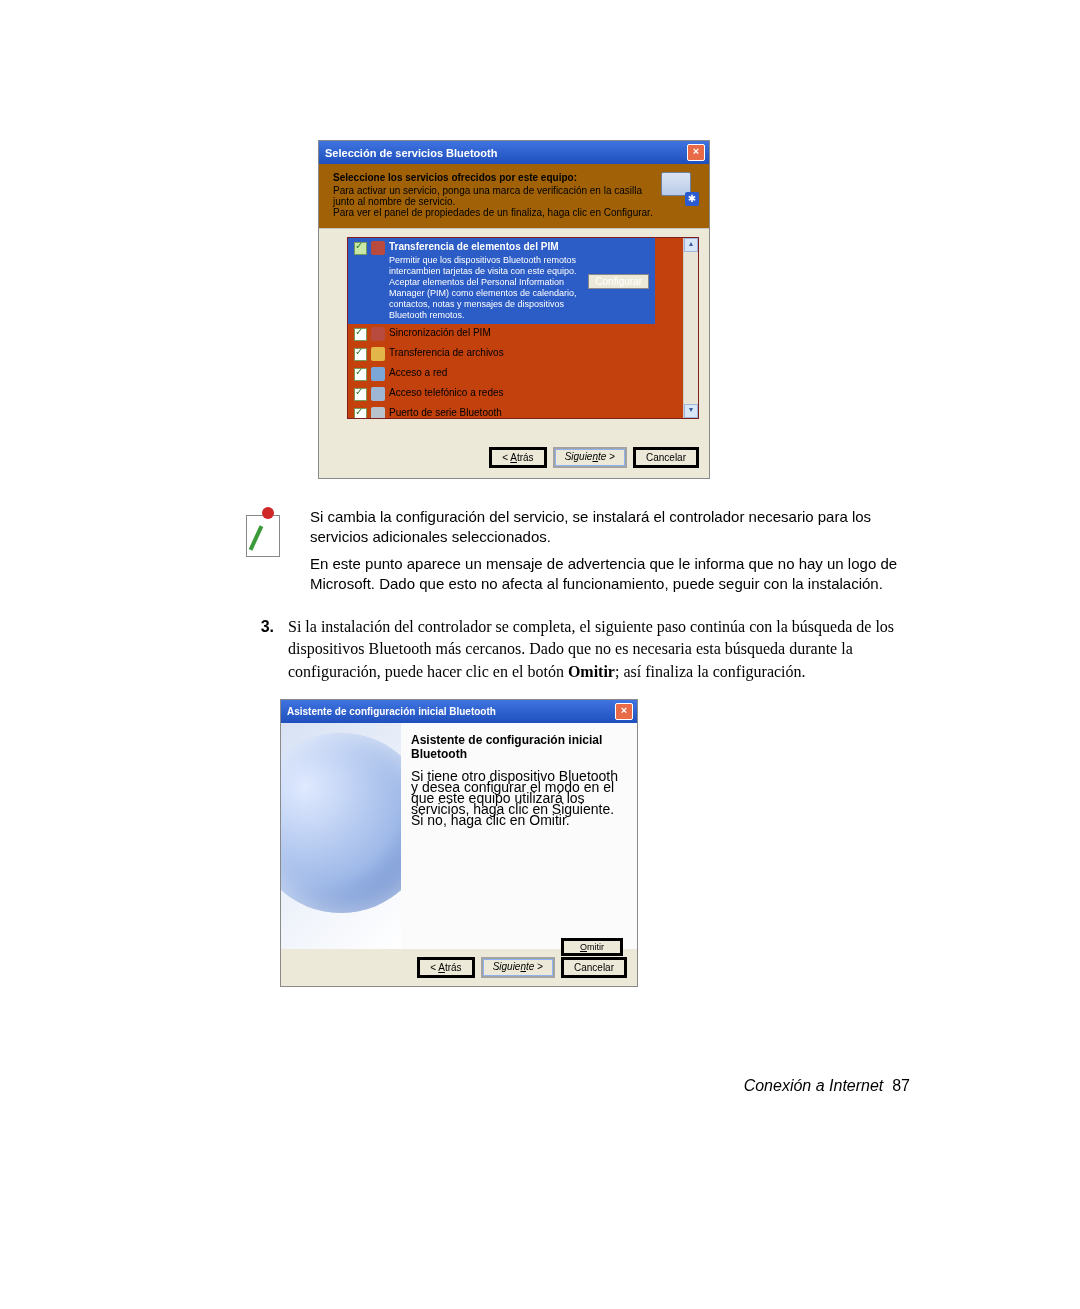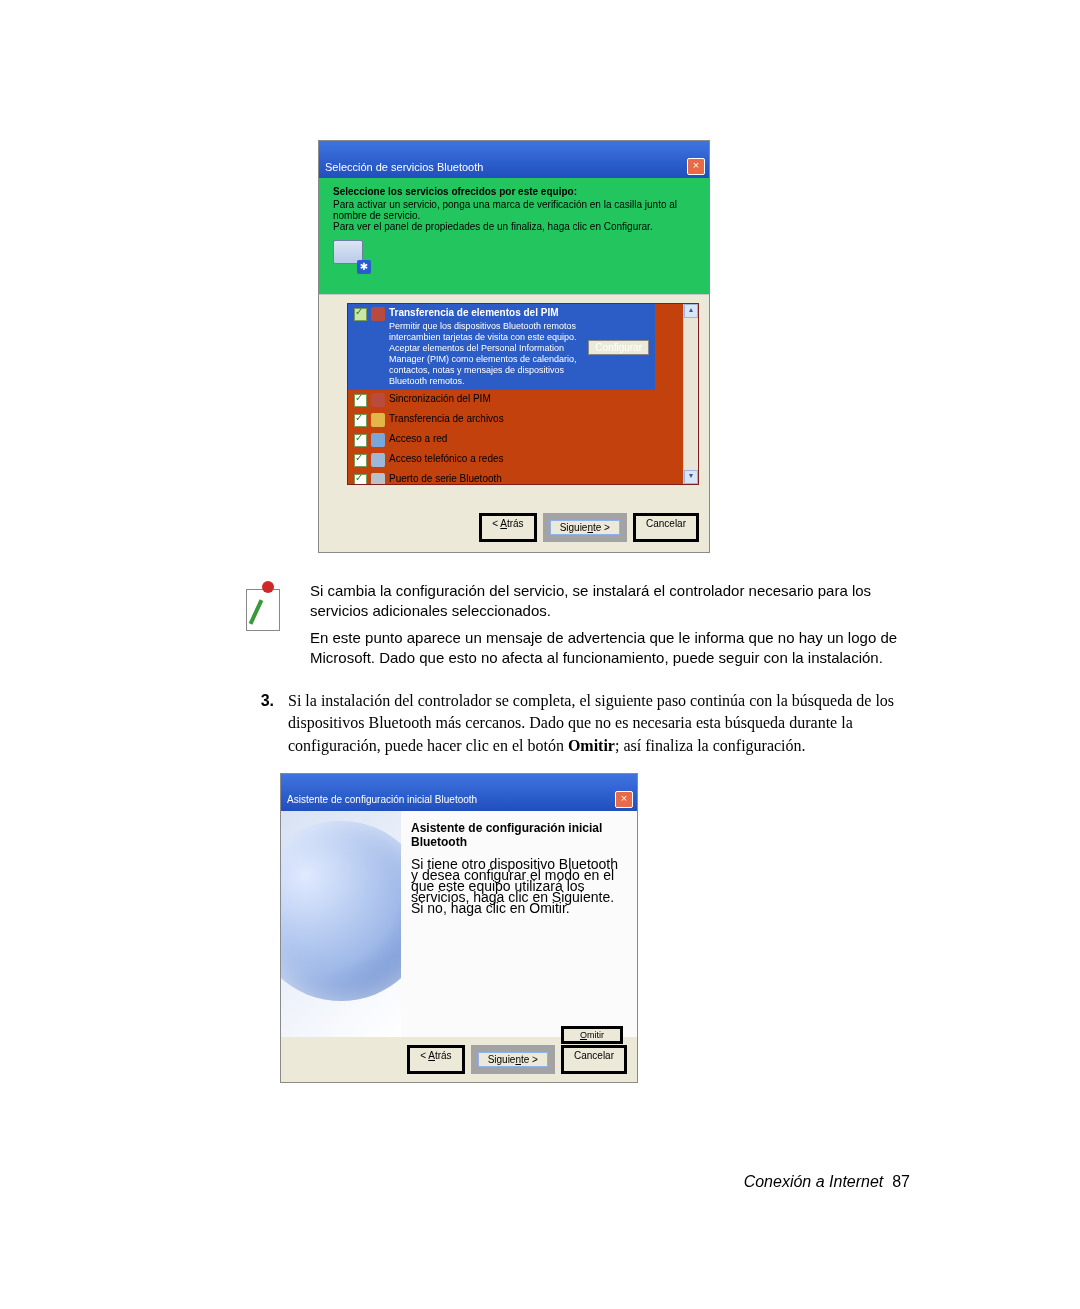--- a/index.html
+++ b/index.html
@@ -21,43 +21,42 @@
     border: 1px solid #8a8a8a;
     background: #ece9d8;
     font-family: Tahoma, Arial, sans-serif;
   }
   .titlebar {
     background: linear-gradient(#3f74e0, #1f4fbc);
     color: #fff;
     display: flex;
     align-items: center;
     justify-content: space-between;
-    padding: 17px 4px 3px 6px;
+    padding: 3px 4px 3px 6px;
     font-size: 11px;
-    font-weight: normal;
+    font-weight: bold;
   }
   .titlebar .closebtn {
     width: 16px; height: 15px;
     background: #e86a47;
     border: 1px solid #fff;
     border-radius: 2px;
     color: #fff;
     font-size: 11px;
     line-height: 13px;
     text-align: center;
   }
   .dlg-body {
-    background: #22c55e;
+    background: #a16207;
     display: flex;
     align-items: flex-start;
     gap: 8px;
-    padding: 8px 10px 20px 14px;
+    padding: 8px 10px 10px 14px;
     font-size: 10px;
     border-bottom: 1px solid #c5c5c5;
-    flex-direction: column;
   }
   .dlg-body .txt { flex: 1; }
   .dlg-body .txt .h { font-weight: bold; margin-bottom: 2px; font-size: 10px;}
   .pc-icon {
     width: 38px; height: 34px; position: relative;
   }
   .pc-icon .mon { position:absolute; top:0; left:0; width:28px; height:22px; border:1px solid #6b7fa0; background:linear-gradient(#dbe4f3,#b9cbe8); border-radius:2px;}
   .pc-icon .bt { position:absolute; right:0; bottom:0; width:14px; height:14px; border-radius:2px; background:#2a5bd0; color:#fff; font-size:10px; line-height:14px; text-align:center;}
   .svc-pane {
     background: #ece9d8;
@@ -104,21 +103,21 @@
   }
   .dlg-foot {
     background:#ece9d8;
     padding: 20px 10px 10px 10px;
     display:flex; justify-content:flex-end; gap:6px;
   }
   .xpbtn {
     font-size:10px; padding:2px 10px; background:#ece9d8; border:3px solid #000000;
     font-family: Tahoma, Arial, sans-serif;
   }
-  .xpbtn.def { border:7px solid #a3a3a3; box-shadow: inset 0 0 0 1px #8fb2ef;}
+  .xpbtn.def { border:2px solid #a3a3a3; box-shadow: inset 0 0 0 1px #8fb2ef; font-style: italic;}
   .xpbtn .u { text-decoration: underline; }
   
   .note {
     display:flex; gap:28px; margin: 0 0 22px -4px; font-size:15px; line-height:1.35;
   }
   .note-icon { width:36px; height:50px; position:relative; flex:none;}
   .note-icon .sheet { position:absolute; left:0; top:8px; width:32px; height:40px; background:#fff; border:1px solid #888;}
   .note-icon .pin { position:absolute; top:0; left:16px; width:12px; height:12px; border-radius:50%; background:#d02727;}
   .note-icon .pen { position:absolute; top:18px; left:8px; width:4px; height:26px; background:#3a9a3a; transform:rotate(25deg);}
   

